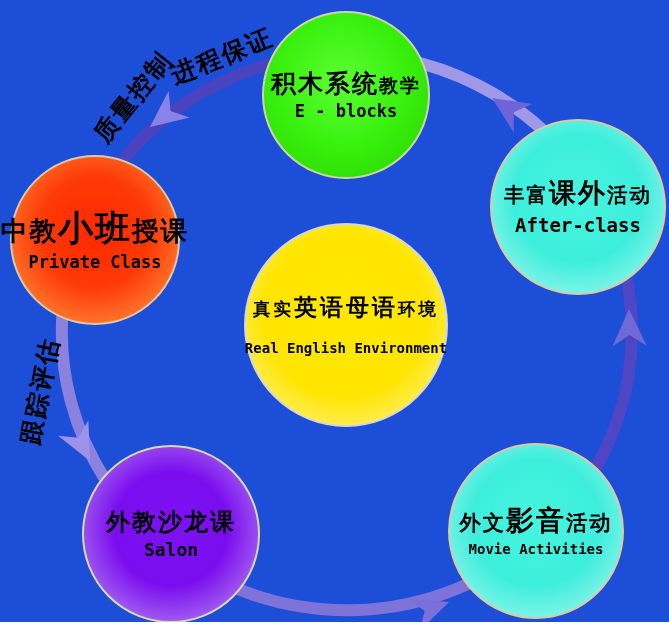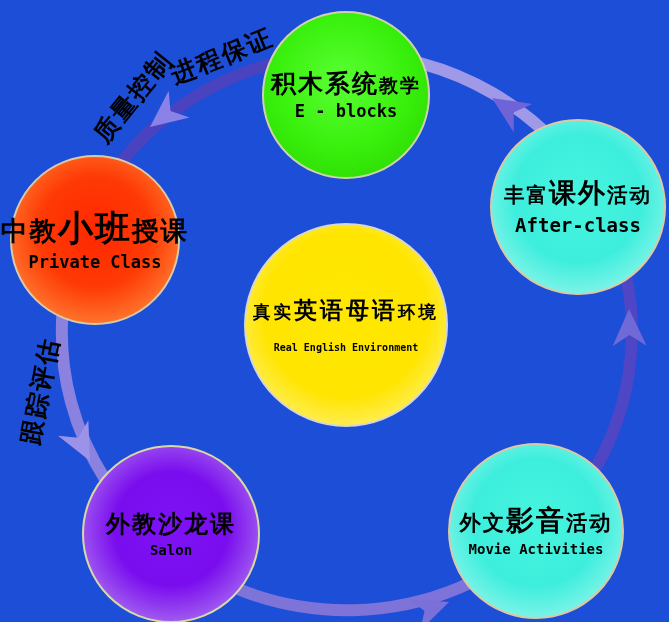--- a/index.html
+++ b/index.html
@@ -76,29 +76,29 @@
   }
   .node-movie .zh { font-size: 28px; }
   .node-movie .en { font-size: 14px; }
 
   .node-salon {
     left: 82px; top: 445px; width: 178px; height: 178px;
     border: 2px solid #d9d9a5;
     background: radial-gradient(circle at 50% 47%, #7d12f5 0%, #7a0dee 45%, #a86cf0 80%, #dcc8f8 96%, #ffffff 100%);
   }
   .node-salon .zh { font-size: 24px; }
-  .node-salon .en { font-size: 14px; }
+  .node-salon .en { font-size: 18px; }
 
   .node-center {
     left: 244px; top: 223px; width: 204px; height: 204px;
     border: 2px solid #d6d6d6;
     background: radial-gradient(circle at 50% 45%, #ffe800 0%, #ffe500 55%, #fff27e 86%, #fffbda 97%, #ffffff 100%);
   }
   .node-center .zh { font-size: 23px; letter-spacing: 3px; }
-  .node-center .en { font-size: 10px; margin-top: 19px; text-align: right; }
+  .node-center .en { font-size: 14px; margin-top: 19px; text-align: right; }
 
   
   .flow-label {
     position: absolute;
     font-weight: bold;
     font-size: 25px;
     letter-spacing: 2px;
     white-space: nowrap;
     color: #000;
   }

